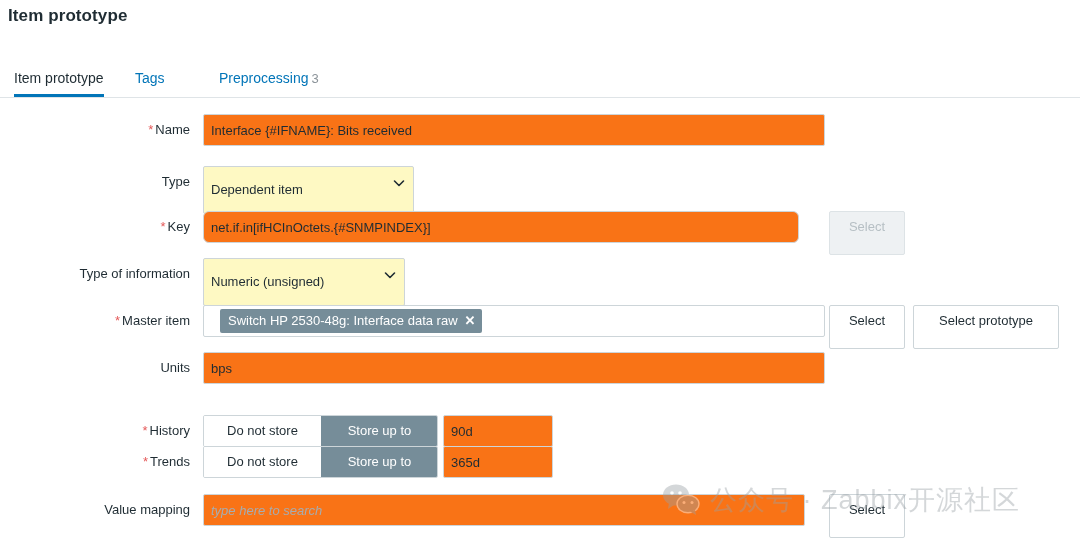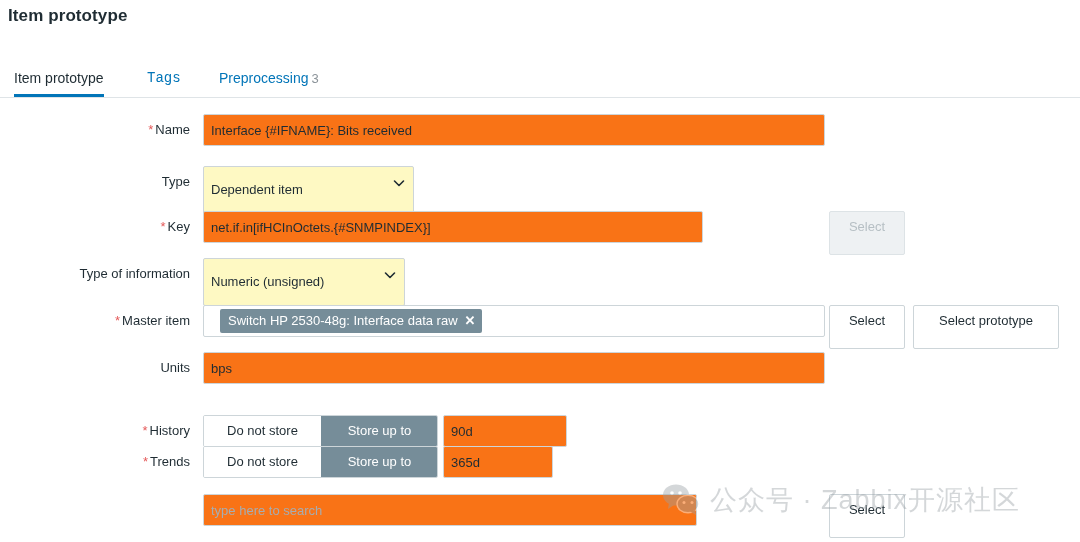--- a/index.html
+++ b/index.html
@@ -54,21 +54,21 @@
   .tab.link {
     color: #0275b8;
     cursor: pointer;
   }
   .tab-count {
     color: #8b9399;
     font-size: 13px;
     margin-left: 3px;
   }
   #tab-item { left: 14px; }
-  #tab-tags { left: 147px; font-family: Liberation Mono, monospace; }
+  #tab-tags { left: 135px; }
   #tab-pre  { left: 219px; }
 
   
   .row {
     position: absolute;
     left: 0;
     width: 1080px;
     height: 32px;
   }
   .label {
@@ -268,21 +268,21 @@
     <span class="chev">
       <svg viewBox="0 0 12 12" width="12" height="12">
           <path d="M1.5 4 L6 8.5 L10.5 4" fill="none" stroke="#1f2c33" stroke-width="1.6" stroke-linecap="round" stroke-linejoin="round"></path>
         </svg>
     </span>
   </div>
 </div>
 
 <div class="row" style="top:211px;">
   <div class="label"><span class="req">*</span><span>Key</span></div>
-  <input class="txt field" style="width: 500px;" value="net.if.in[ifHCInOctets.{#SNMPINDEX}]">
+  <input class="txt field" style="width: 596px; border-radius: 6px;" value="net.if.in[ifHCInOctets.{#SNMPINDEX}]">
   <div class="btn disabled" style="left:829px;width:76px;">Select</div>
 </div>
 
 <div class="row" style="top:258px;">
   <div class="label">Type of information</div>
   <div class="select-box field" style="width:202px;">
     <span>Numeric (unsigned)</span>
     <span class="chev">
       <svg viewBox="0 0 12 12" width="12" height="12">
           <path d="M1.5 4 L6 8.5 L10.5 4" fill="none" stroke="#1f2c33" stroke-width="1.6" stroke-linecap="round" stroke-linejoin="round"></path>
@@ -304,34 +304,35 @@
   <div class="label">Units</div>
   <input class="txt field" style="width: 622px;" value="bps">
 </div>
 
 <div class="row" style="top:415px;">
   <div class="label"><span class="req">*</span><span>History</span></div>
   <div class="seg" style="left:203px;width:235px;">
     <div class="seg-item" style="width:117px;">Do not store</div>
     <div class="seg-item sel" style="width:116px;">Store up to</div>
   </div>
-  <input class="txt" style="position: absolute; left: 443px; top: 0px; width: 124px;" value="90d">
+  <input class="txt" style="position: absolute; left: 443px; top: 0px; width: 110px;" value="90d">
 </div>
 
 <div class="row" style="top:446px;">
   <div class="label"><span class="req">*</span><span>Trends</span></div>
   <div class="seg" style="left:203px;width:235px;">
     <div class="seg-item" style="width:117px;">Do not store</div>
     <div class="seg-item sel" style="width:116px;">Store up to</div>
   </div>
   <input class="txt" style="position: absolute; left: 443px; top: 0px; width: 110px;" value="365d">
 </div>
 
 <div class="row" style="top:494px;">
-  <input class="txt field" style="width: 494px;" placeholder="type here to search">
+  <div class="label">Value mapping</div>
+  <input class="txt field" style="width: 602px; font-style: italic;" placeholder="type here to search">
   <div class="btn" style="left:829px;width:76px;">Select</div>
 </div>
 
 <div class="watermark">
   <span class="wm-logo">
     <svg viewBox="0 0 40 34" width="40" height="34">
       <ellipse cx="14" cy="12" rx="13" ry="10.5" fill="#9aa1a6"></ellipse>
       <polygon points="7,20 6,26 12,22" fill="#9aa1a6"></polygon>
       <circle cx="10" cy="10" r="1.8" fill="#ffffff"></circle>
       <circle cx="18" cy="10" r="1.8" fill="#ffffff"></circle>

